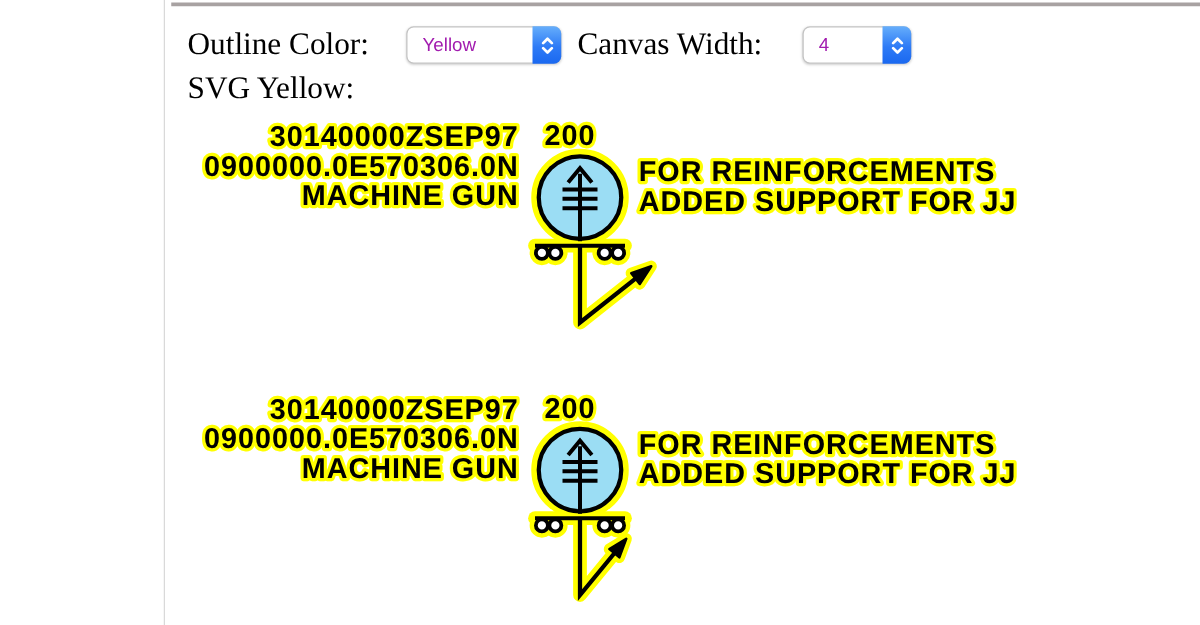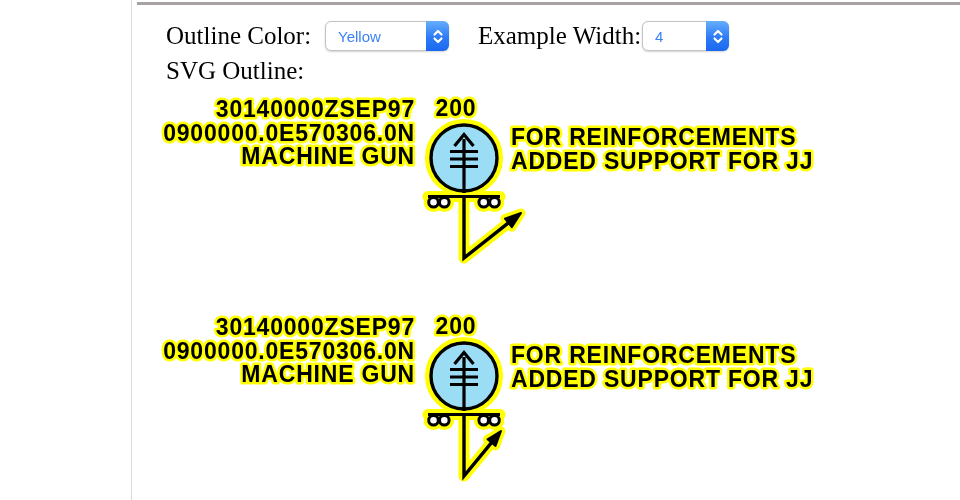--- a/index.html
+++ b/index.html
@@ -5,31 +5,30 @@
   html,body { margin:0; padding:0; background:#ffffff; }
   .stage {
     position:relative; width:960px; height:500px; overflow:hidden;
     background:#ffffff; font-family:"Liberation Sans", sans-serif;
   }
   .rule { position:absolute; }
   .serif {
     position:absolute; color:#000;
     font-family:"Liberation Serif", serif; font-size:25px; line-height:28px;
     white-space:nowrap;
-    margin-left:16px;
   }
   
   .sel {
     position:absolute; height:28px; background:#fff;
     border:1px solid #c3c3c3; border-radius:6px;
     box-shadow:0 1px 2px rgba(0,0,0,.18);
     display:flex; align-items:center; cursor:default;
   }
   .sel-text {
-    font-size:15px; color:#3b82f6; padding-left:12px; padding-right:28px;
+    font-size:15px; color:#a21caf; padding-left:12px; padding-right:28px;
     white-space:nowrap;
   }
   .sel-cap {
     position:absolute; top:-1px; right:-1px; bottom:-1px; width:23px;
     background:linear-gradient(180deg,#66AEFB 0%,#2E7BF6 55%,#1A68F0 100%);
     border-radius:0 6px 6px 0;
     display:flex; align-items:center; justify-content:center;
   }
   .sel-cap svg polyline {
     stroke:#fff; stroke-width:2.2; fill:none;
@@ -69,33 +68,33 @@
   <div class="sel" style="left:325px;top:21px;width:122px">
     <span class="sel-text">Yellow</span>
     <span class="sel-cap">
       <svg width="12" height="17" viewBox="0 0 12 17">
         <polyline points="2.5,6.5 6,3 9.5,6.5"></polyline>
         <polyline points="2.5,10.5 6,14 9.5,10.5"></polyline>
       </svg>
     </span>
   </div>
 
-  <div class="serif" style="left:462px;top:22px">Example Width:</div>
+  <div class="serif" style="left:462px;top:22px">Canvas Width:</div>
 
   <div class="sel" style="left:642px;top:21px;width:85px">
     <span class="sel-text">4</span>
     <span class="sel-cap">
       <svg width="12" height="17" viewBox="0 0 12 17">
         <polyline points="2.5,6.5 6,3 9.5,6.5"></polyline>
         <polyline points="2.5,10.5 6,14 9.5,10.5"></polyline>
       </svg>
     </span>
   </div>
 
-  <div class="serif" style="left:150px;top:57px">SVG Outline:</div>
+  <div class="serif" style="left:150px;top:57px">SVG Yellow:</div>
 
   <svg class="symbol" style="left:135px;top:90px" width="700" height="195" viewBox="135 90 700 195">
     <g class="halo">
       <circle cx="464" cy="158" r="33"></circle>
       <path d="M428,196.5 H500"></path>
       <circle class="wh" cx="433.5" cy="202.3" r="4.8"></circle>
       <circle class="wh" cx="444.3" cy="202.3" r="4.8"></circle>
       <circle class="wh" cx="483.7" cy="202.3" r="4.8"></circle>
       <circle class="wh" cx="494.5" cy="202.3" r="4.8"></circle>
       <path d="M464,196 V258 L508.4,222.9"></path>

